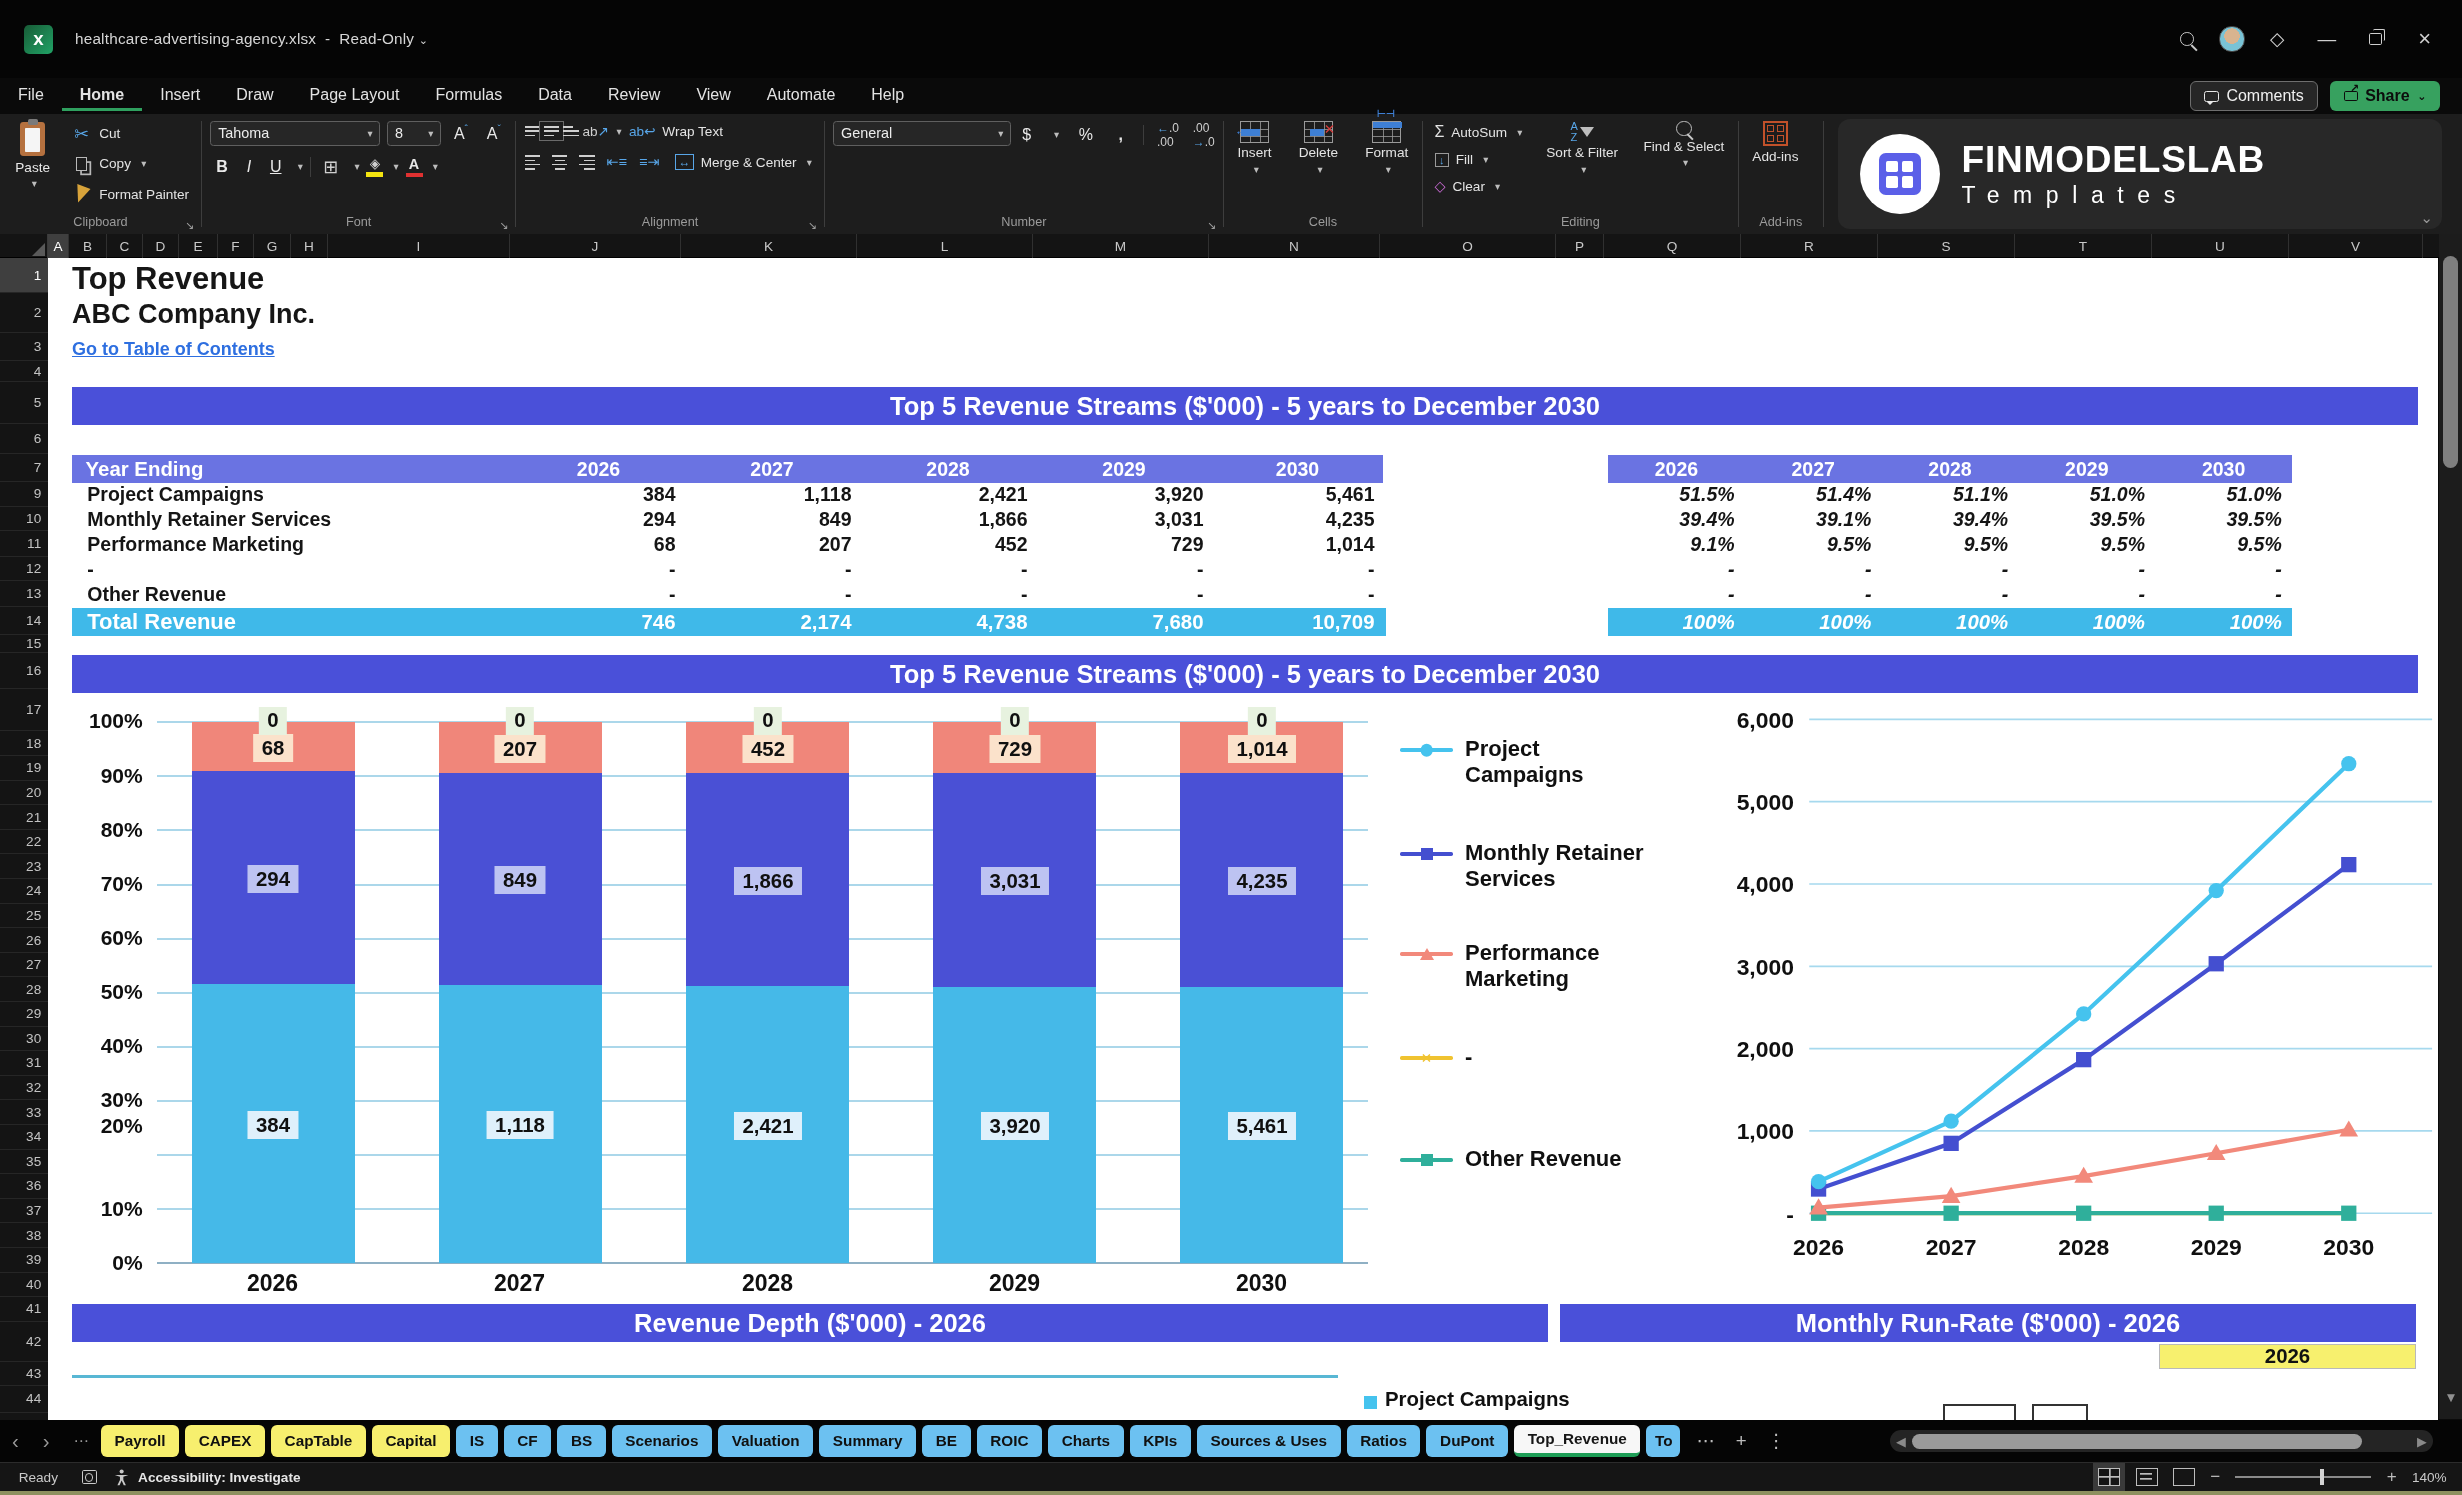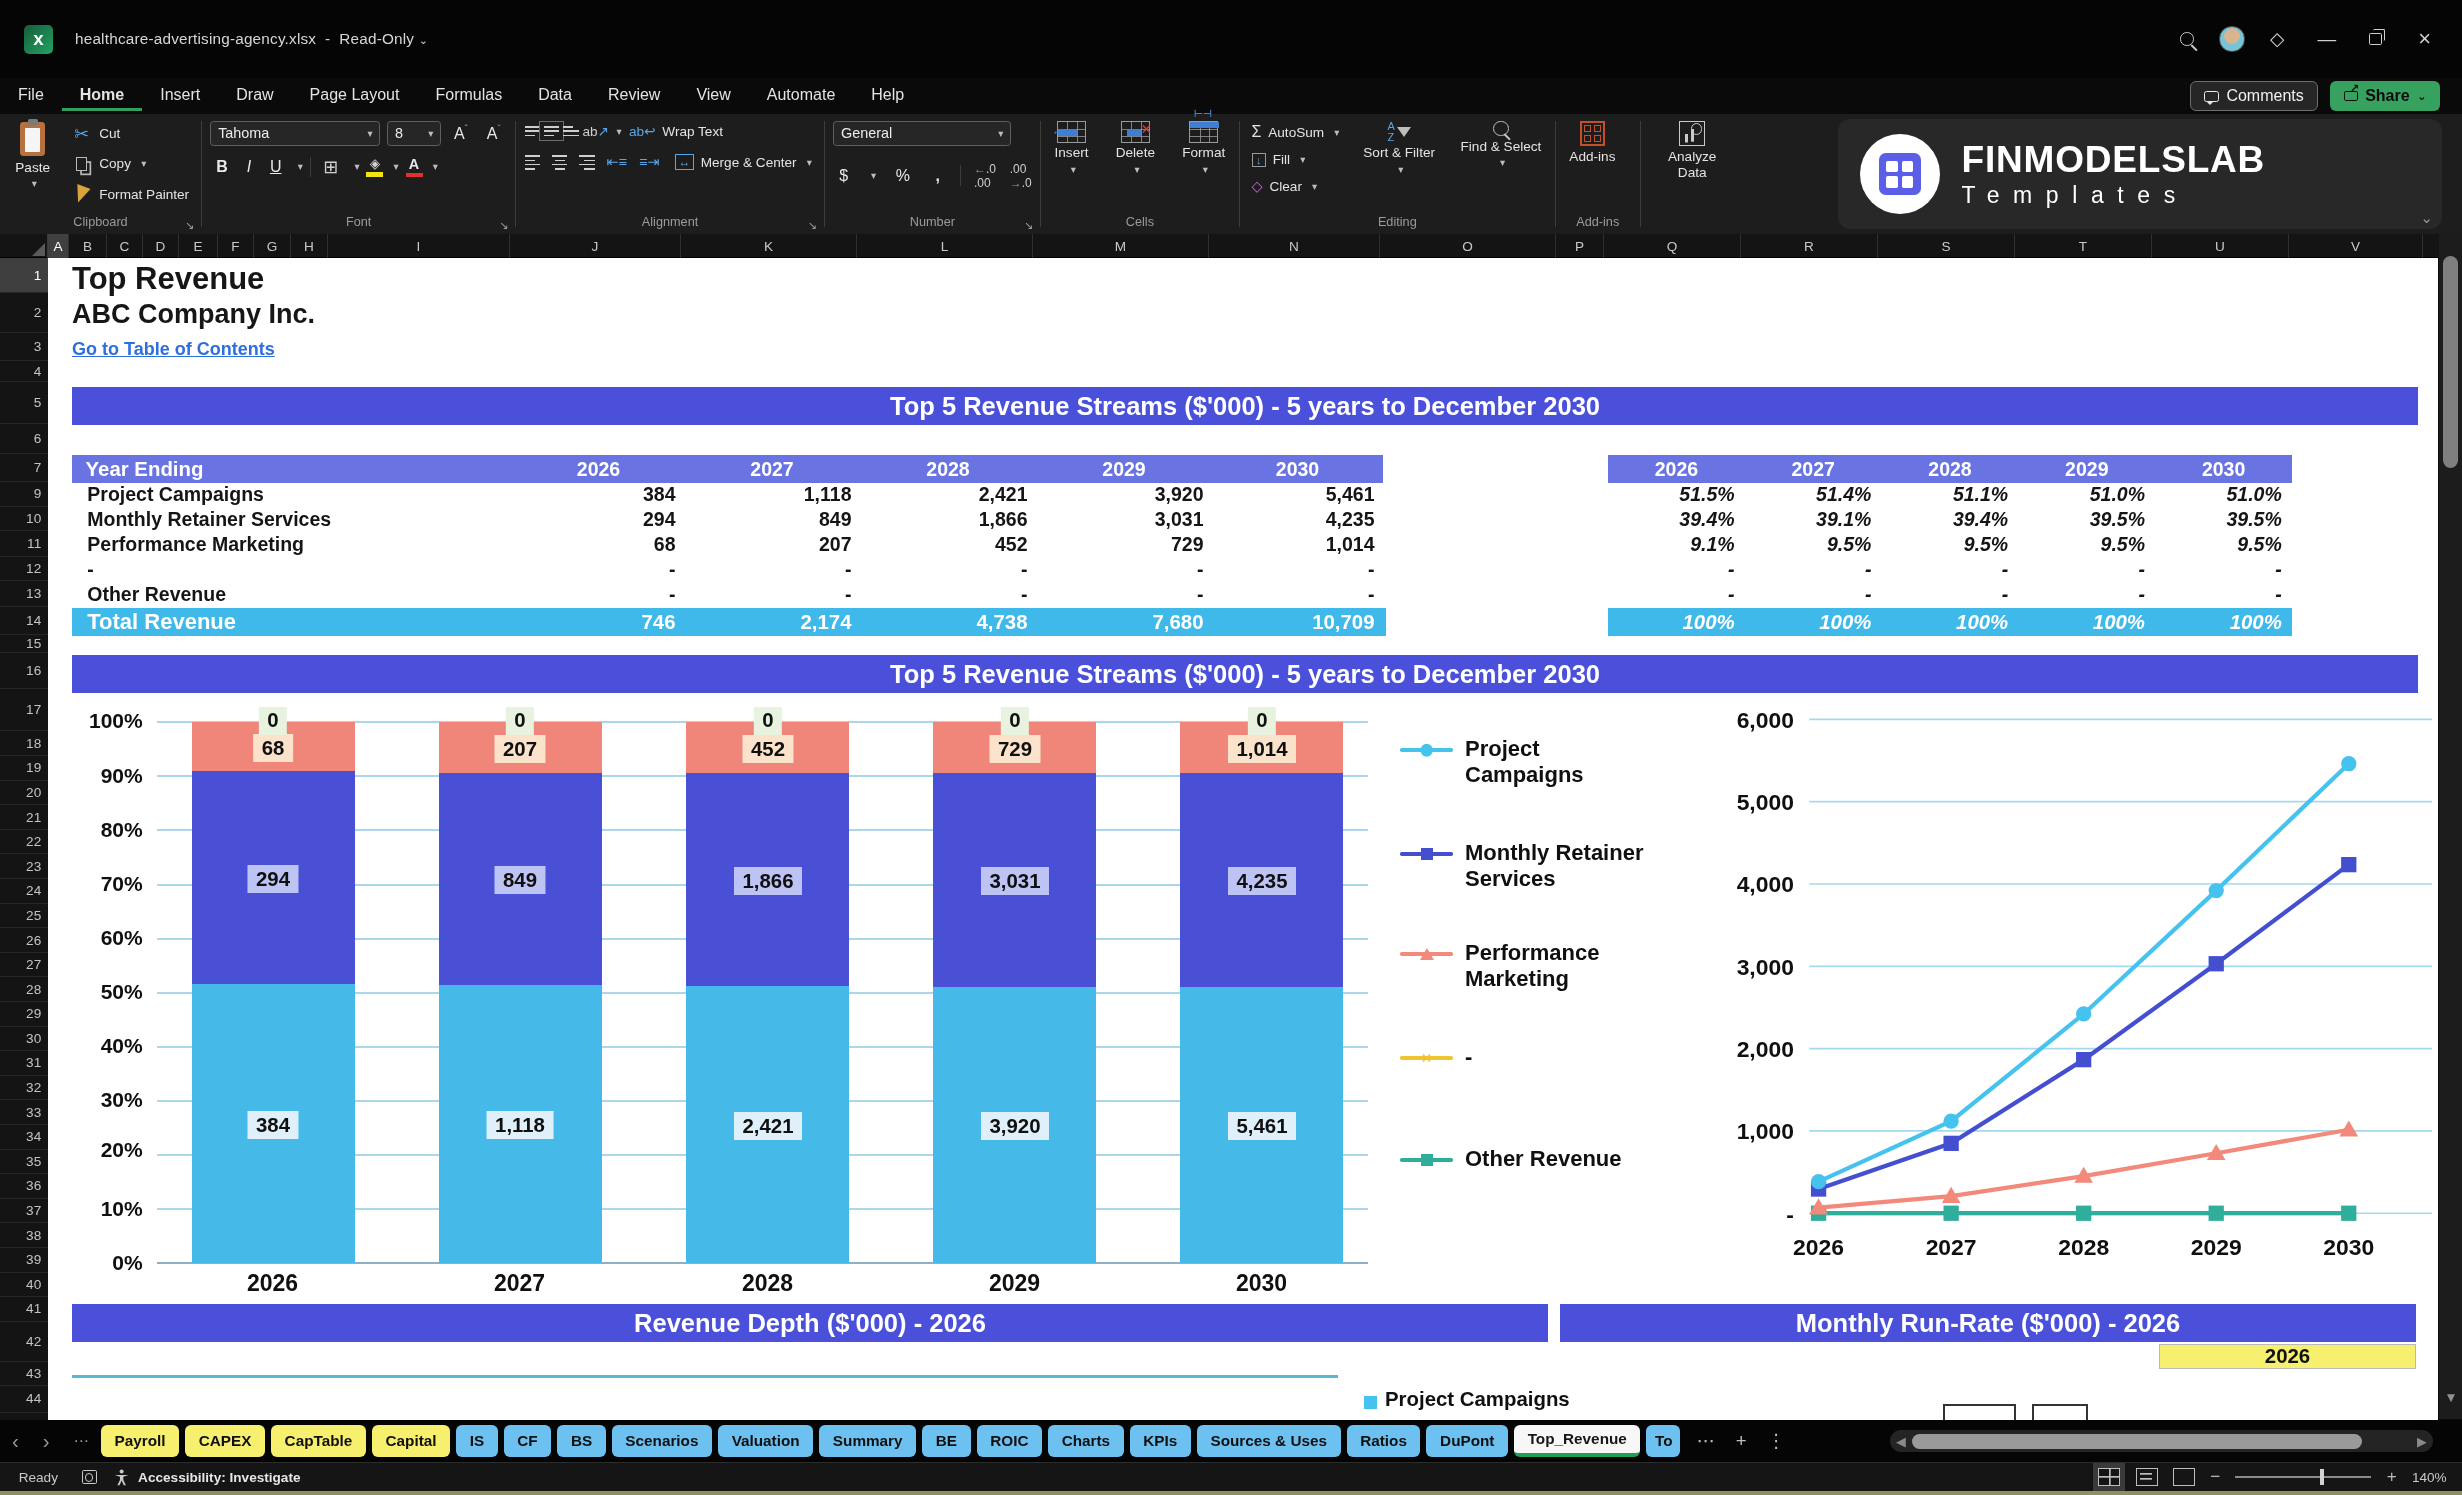--- a/index.html
+++ b/index.html
@@ -320,21 +320,21 @@
               <span>Merge &amp; Center</span>
               <span class="dd">▾</span>
             </span>
         </div>
       </div>
       <div class="glabel"><span>Alignment</span><span class="launcher">↘</span></div>
     </div>
     <div class="gsep"></div>
 
     <div class="rgroup">
-      <div class="rbody" style="flex-direction:column;gap:16px;align-items:flex-start;">
+      <div class="rbody" style="flex-direction:row;gap:5px;align-items:flex-start;">
         <div class="selbox" style="width:178px;justify-content:space-between;">
             <span>General</span>
             <span class="dd">▾</span>
           </div>
         <div class="fontrow" style="gap:13.6px;">
           <span class="fbtn">$</span>
             <span class="dd">▾</span>
           <span class="fbtn">%</span>
           <span class="fbtn" style="font-weight:bold;">,</span>
           <span style="width:0.8px;height:20.4px;background:#3d3d3d;"></span>
@@ -704,21 +704,21 @@
         <div class="vlab" style="left: 1105px; top: -15.3px; background: rgb(231, 242, 223);">0</div>
       </div>
       <div class="abs ytick" style="left: 1.7px; top: 451px;">100%</div>
       <div class="abs ytick" style="left: 1.7px; top: 506px;">90%</div>
       <div class="abs ytick" style="left: 1.7px; top: 560px;">80%</div>
       <div class="abs ytick" style="left: 1.7px; top: 614px;">70%</div>
       <div class="abs ytick" style="left: 1.7px; top: 668px;">60%</div>
       <div class="abs ytick" style="left: 1.7px; top: 722px;">50%</div>
       <div class="abs ytick" style="left: 1.7px; top: 776px;">40%</div>
       <div class="abs ytick" style="left: 1.7px; top: 830px;">30%</div>
-      <div class="abs ytick" style="left: 1.7px; top: 880px;">20%</div>
+      <div class="abs ytick" style="left: 1.7px; top: 856px;">20%</div>
       <div class="abs ytick" style="left: 1.7px; top: 939px;">10%</div>
       <div class="abs ytick" style="left: 1.7px; top: 993px;">0%</div>
       <div class="abs xtick" style="left: 143px; top: 1012px;">2026</div>
       <div class="abs xtick" style="left: 390px; top: 1012px;">2027</div>
       <div class="abs xtick" style="left: 638px; top: 1012px;">2028</div>
       <div class="abs xtick" style="left: 885px; top: 1012px;">2029</div>
       <div class="abs xtick" style="left: 1132px; top: 1012px;">2030</div>
       <div class="leg-item" style="left: 1352px; top: 478px;">
         <div class="leg-line" style="background: rgb(69, 195, 238);">
           <span class="leg-glyph" style="width: 12.7px; height: 12.7px; border-radius: 50%; background: rgb(69, 195, 238);"></span>

